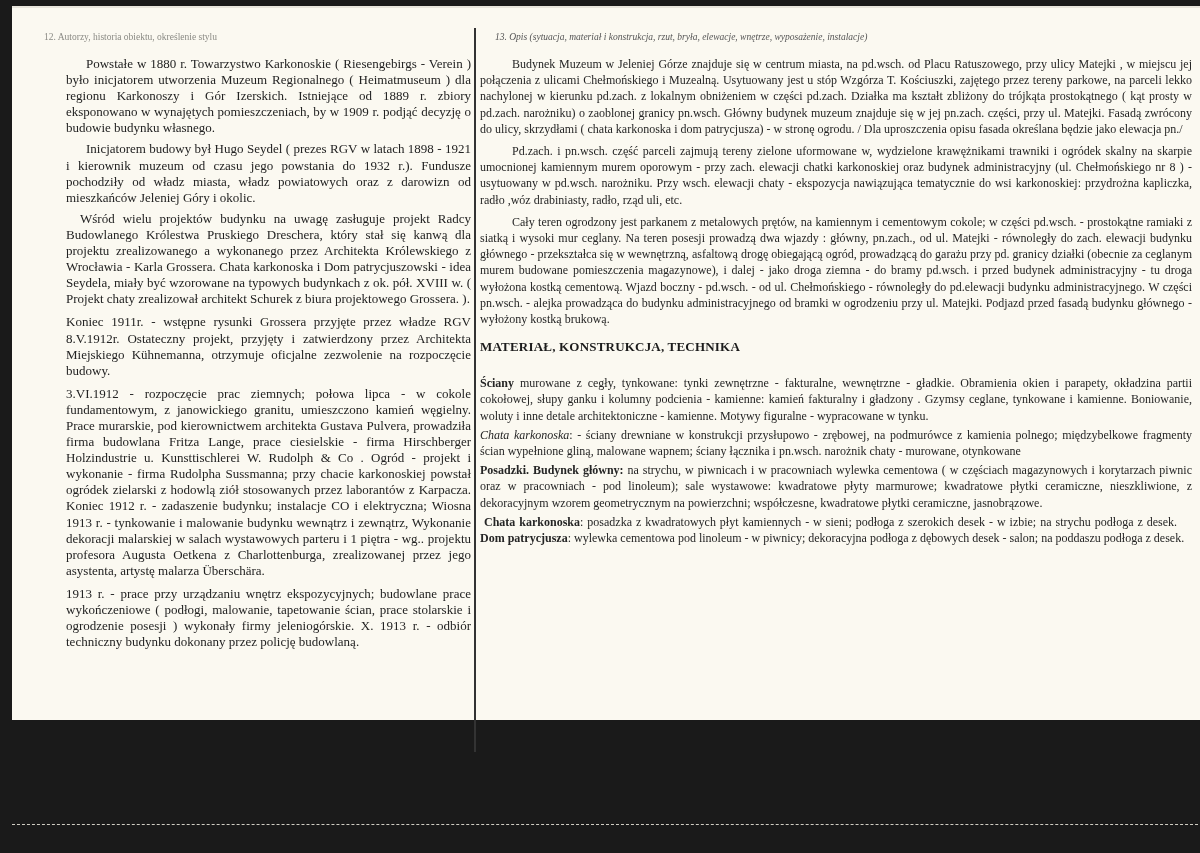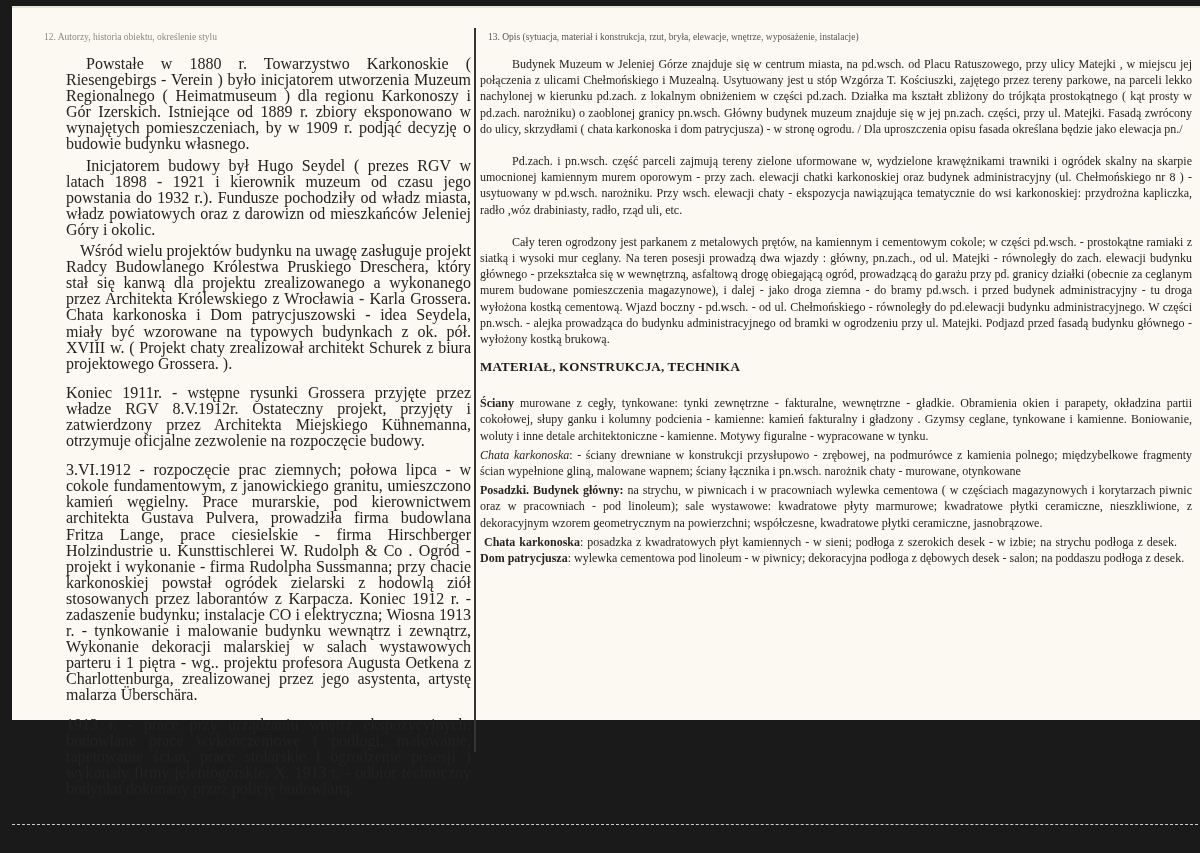--- a/index.html
+++ b/index.html
@@ -26,43 +26,43 @@
     position: absolute; left: 462px; top: 22px; width: 2px; height: 724px;
     background: #333;
   }
   .col-right {
     position: absolute; left: 468px; top: 24px; width: 712px;
   }
   .field-label {
     font-size: 9.5px; color: #8a8a84; letter-spacing: 0;
     margin-left: -22px; margin-bottom: 12px; height: 14px; line-height: 14px;
   }
-  .col-right .field-label { margin-left: 8px; color: #555; }
+  .col-right .field-label { margin-left: 15px; color: #555; font-style: italic; }
   .left-text p {
-    margin: 0 0 5px 0; font-size: 16px; line-height: 16.1px;
+    margin: 0 0 5px 0; font-size: 13px; line-height: 16.1px;
     text-align: justify; color: #222;
   }
   .left-text p.indent { text-indent: 20px; }
   .left-text p.indent-s { text-indent: 14px; }
-  .left-text p.gap { margin-top: 13px; }
+  .left-text p.gap { margin-top: 7px; }
   .right-text {
     font-family: "Liberation Sans Narrow", "Liberation Serif", serif;
   }
   .right-text h2 {
     font-size: 13px; font-weight: bold; margin: 0 0 2px 0; letter-spacing: 0.2px;
     line-height: 16px;
   }
   .right-text h2.big { margin-top: 12px; margin-bottom: 20px; }
   .right-text p {
     margin: 0 0 3px 0; font-size: 12px; line-height: 16.2px;
     text-align: justify; color: #252525;
     transform-origin: left top;
   }
   .right-text p.indent { text-indent: 32px; }
-  .right-text p.gap { margin-top: 16px; }
+  .right-text p.gap { margin-top: 6px; }
   .b { font-weight: bold; }
   .i { font-style: italic; }
   .bi { font-weight: bold; }
 </style>
 </head>
 <body>
 
 <div class="sheet">
 
   <div class="col-left">

